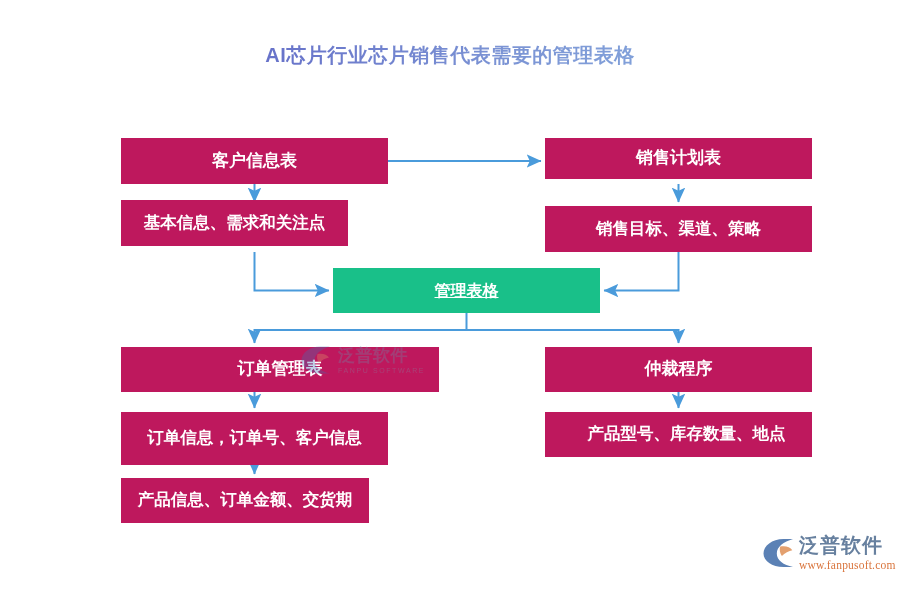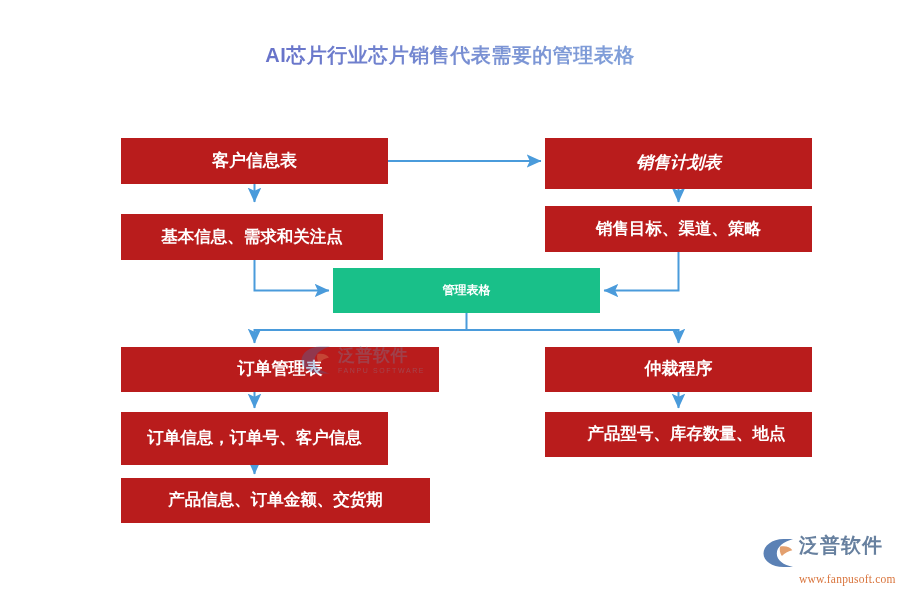--- a/index.html
+++ b/index.html
@@ -54,36 +54,36 @@
     display: flex;
     align-items: center;
     justify-content: center;
     color: #ffffff;
     font-weight: bold;
     text-align: center;
     line-height: 1.1;
     font-family: "Liberation Serif", "DejaVu Serif", serif;
     white-space: nowrap;
   }
-  .node.blue { background: #b91c1c; }
+  .node.blue { background: #be185d; }
   .node.green { background: #19c089; }
 
   .node.head { font-size: 17px; }
   .node.detail { font-size: 16.5px; }
-  .node.center { font-size: 12px; }
+  .node.center { font-size: 16px; text-decoration: underline; }
 
   
   #n-customer      { left: 121px; top: 138px; width: 267px; height: 46px; }
-  #n-customer-d    { left: 121px; top: 214px; width: 262px; height: 46px; }
-  #n-salesplan     { left: 545px; top: 138px; width: 267px; height: 51px; font-style: italic; }
+  #n-customer-d    { left: 121px; top: 200px; width: 227px; height: 46px; }
+  #n-salesplan     { left: 545px; top: 138px; width: 267px; height: 41px; }
   #n-salesplan-d   { left: 545px; top: 206px; width: 267px; height: 46px; }
   #n-center        { left: 333px; top: 268px; width: 267px; height: 45px; }
   #n-order         { left: 121px; top: 347px; width: 318px; height: 45px; }
   #n-order-d1      { left: 121px; top: 412px; width: 267px; height: 53px; }
-  #n-order-d2      { left: 121px; top: 478px; width: 309px; height: 45px; }
+  #n-order-d2      { left: 121px; top: 478px; width: 248px; height: 45px; }
   #n-arb           { left: 545px; top: 347px; width: 267px; height: 45px; }
   #n-arb-d         { left: 545px; top: 412px; width: 267px; height: 45px; padding-left: 16px; }
 
   
   .watermark {
     position: absolute;
     left: 300px;
     top: 337px;
     width: 150px;
     height: 46px;
@@ -146,21 +146,21 @@
     color: #67809f;
     font-family: "Liberation Sans", "DejaVu Sans", sans-serif;
     letter-spacing: 1px;
     line-height: 1.15;
   }
   .logo-url {
     font-size: 11.5px;
     color: #d9743c;
     font-family: "Liberation Serif", "DejaVu Serif", serif;
     letter-spacing: 0.2px;
-    margin-top: 16px;
+    margin-top: 2px;
   }
 </style>
 </head>
 <body>
 
 <div id="canvas">
 
   <div class="title">AI芯片行业芯片销售代表需要的管理表格</div>
 
   <svg id="connectors" viewBox="0 0 900 600" xmlns="http://www.w3.org/2000/svg">

